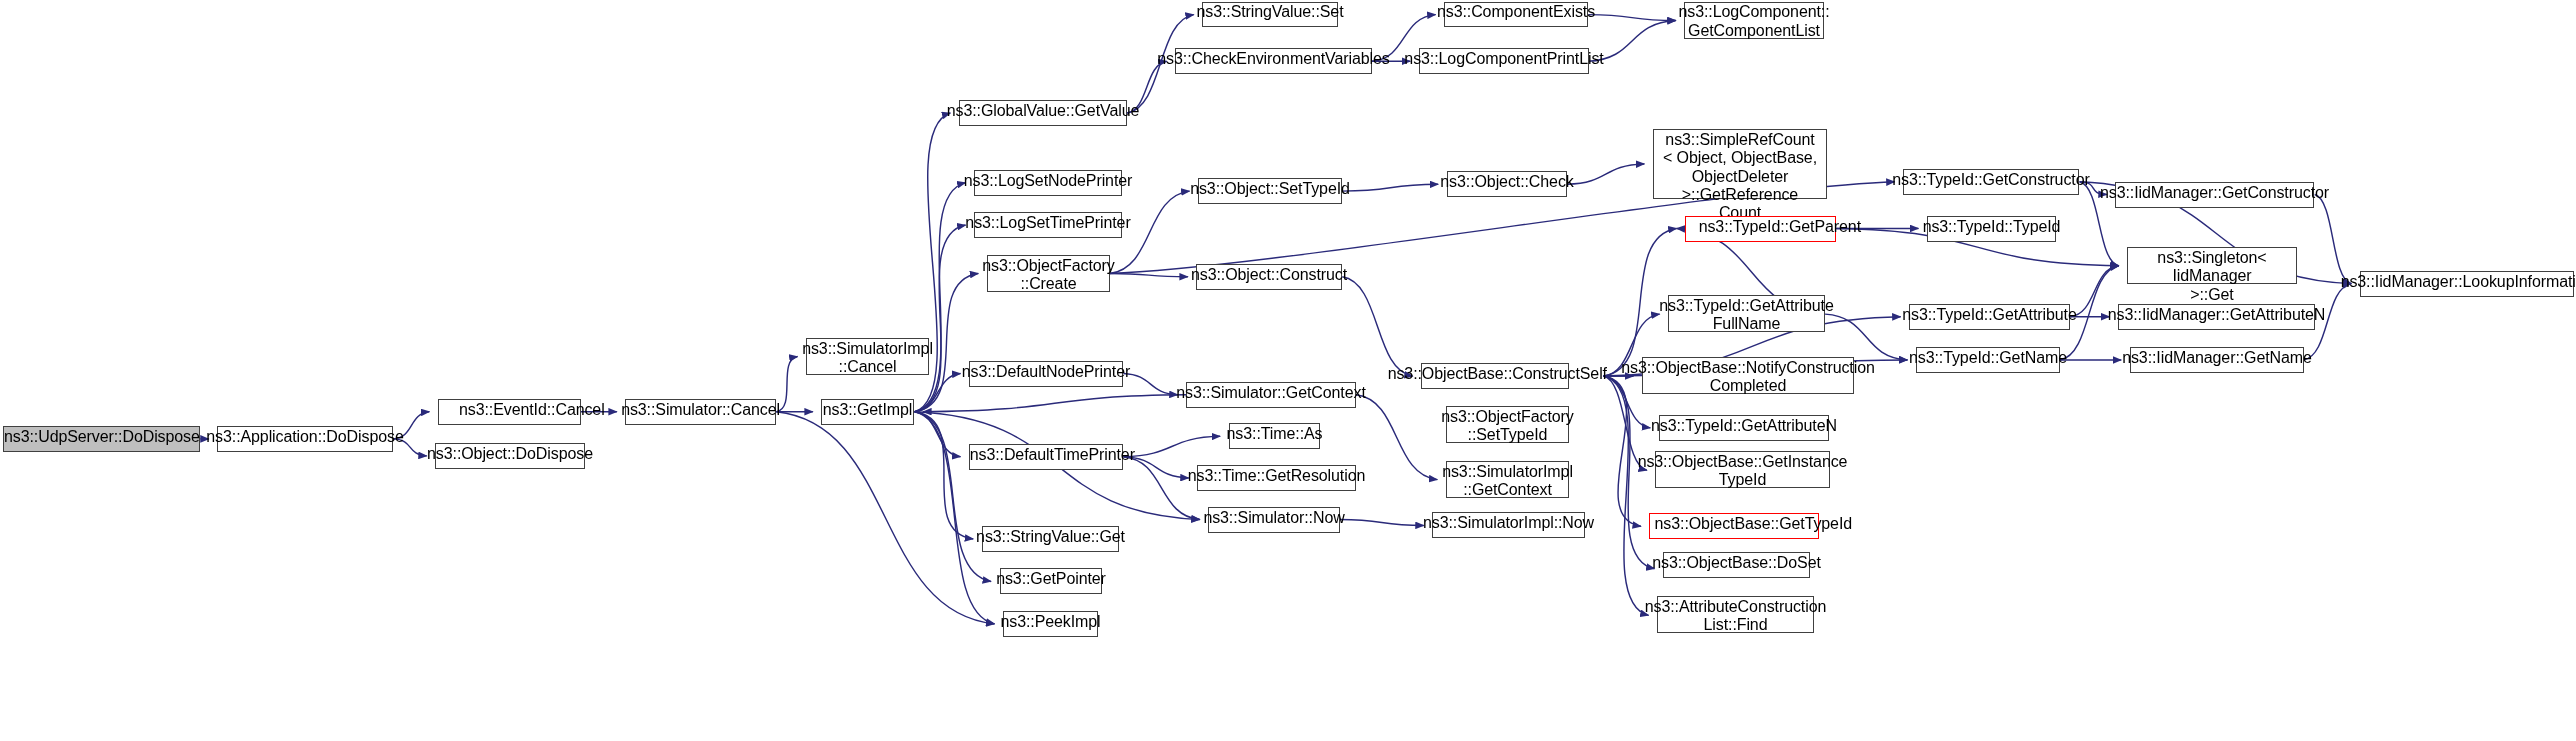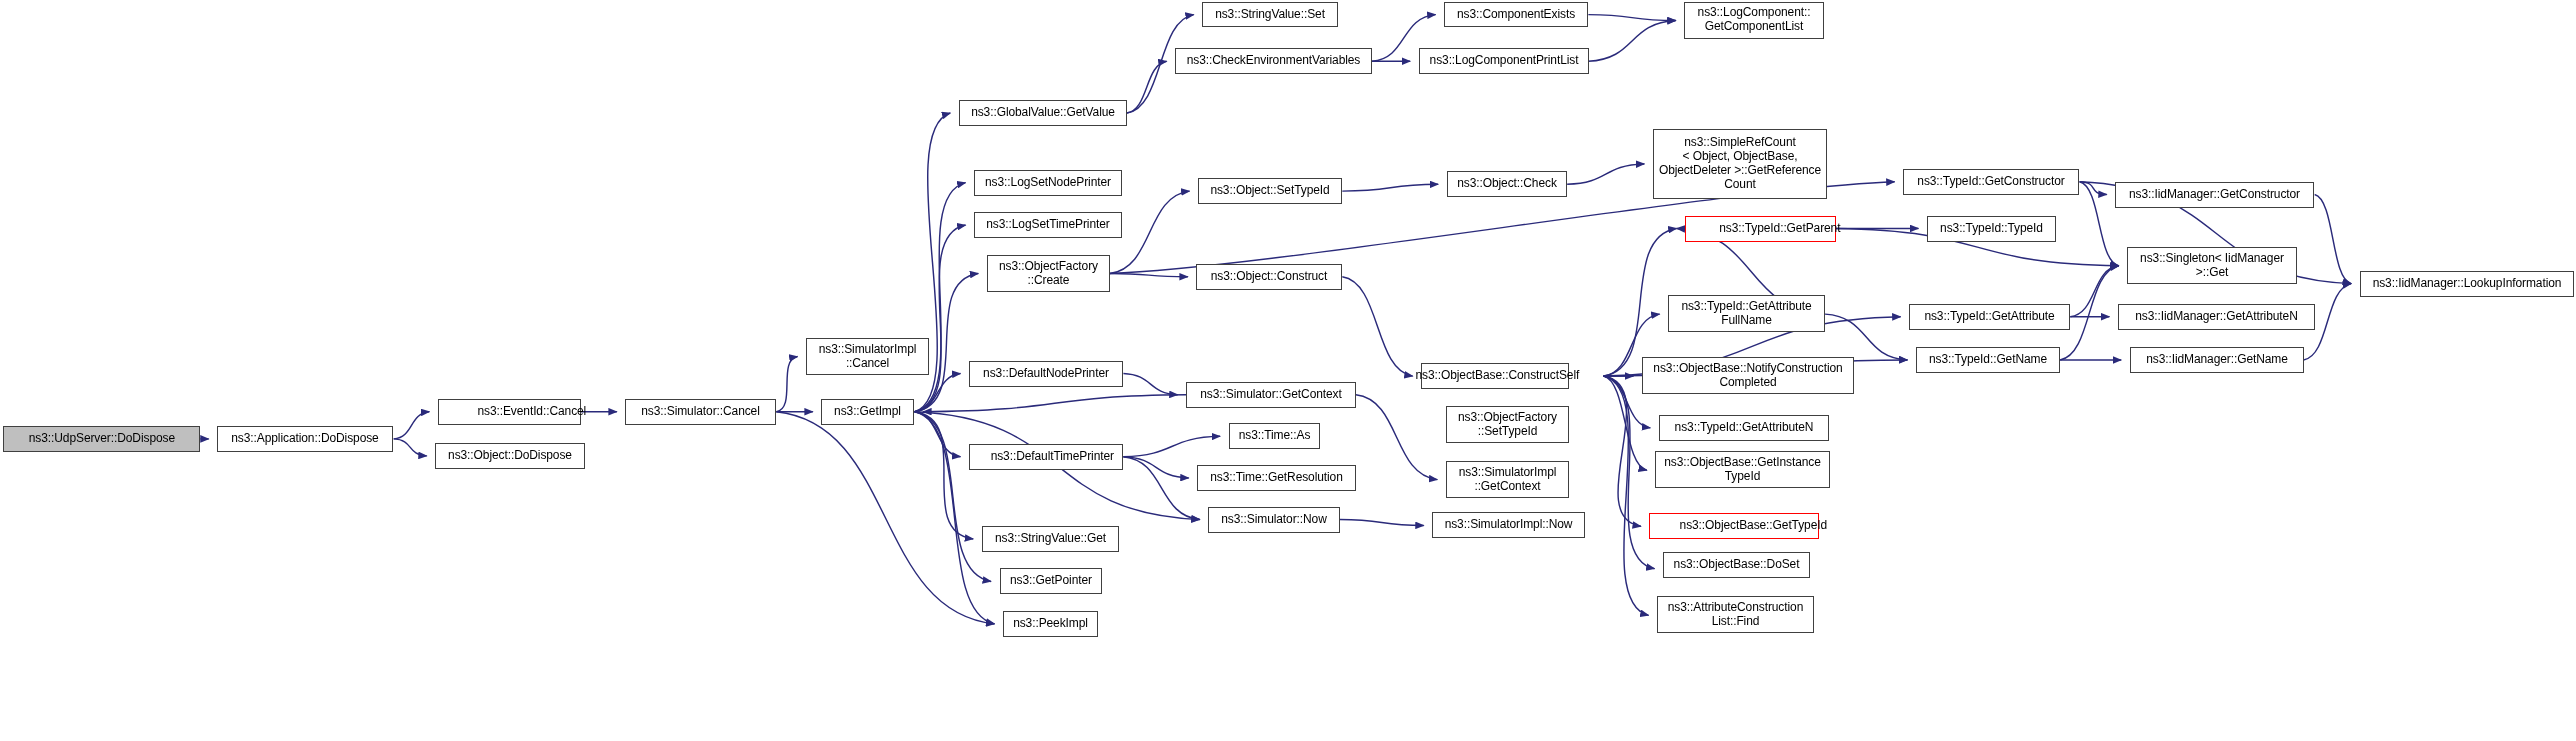--- a/index.html
+++ b/index.html
@@ -12,24 +12,24 @@
     font-family:"Liberation Sans", sans-serif;
     overflow:hidden;
   }
   svg#edges{position:absolute;left:0;top:0;width:2576px;height:742px;pointer-events:none;}
   .node{
     position:absolute;
     box-sizing:border-box;
     border:1.4px solid #404040;
     background:#ffffff;
     color:#000000;
-    font-size:12px;
+    font-size:16px;
     line-height:1.15;
     display:flex;
-    align-items:center;
+    align-items:flex-start;
     justify-content:center;
     text-align:center;
     padding:0.8px 3.4px;
     white-space:pre-line;
     letter-spacing:-0.1px;
   }
   .node.root{background:#bfbfbf;border-color:#404040;}
   .node.hot{border:1.4px solid #ff0000;padding-left:42px;}
 </style>
 </head>

